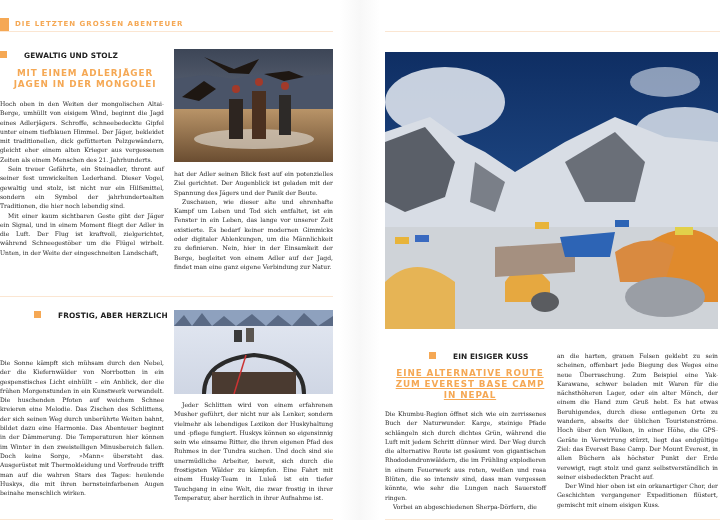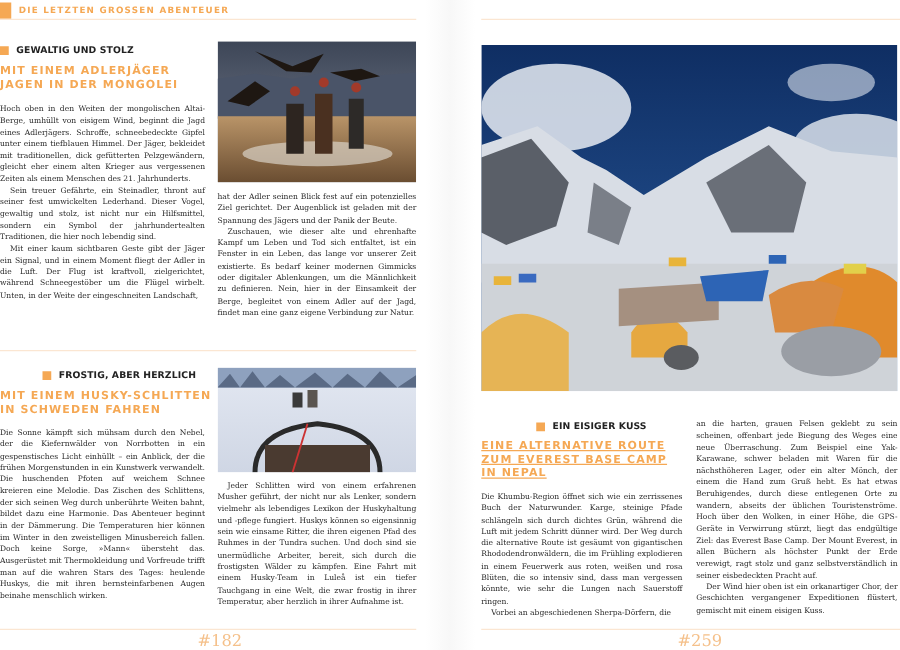--- a/index.html
+++ b/index.html
@@ -1,33 +1,33 @@
 <!DOCTYPE html>
 <html><head>
   <meta charset="utf-8">
   <style>
     * { margin: 0; padding: 0; box-sizing: border-box; }
     html, body { width: 720px; height: 520px; background: #ffffff; overflow: hidden; }
     body { position: relative; font-family: "DejaVu Serif", "Liberation Serif", serif; color: #2a2a2a; }
 
-    .page { position: absolute; top: 0; height: 416px; }
+    .page { position: absolute; top: 16px; height: 416px; }
     .page-left { left: 0; width: 360px; }
     .page-right { left: 360px; width: 360px; }
 
     .running-head { position: absolute; left: 0; top: 0; height: 16px; display: flex; align-items: center; }
     .running-head .sq { width: 9px; height: 13px; background: #f5a854; margin-right: 6px; }
     .running-head .txt { font-family: "DejaVu Sans", "Liberation Sans", sans-serif; font-weight: bold; font-size: 7px; letter-spacing: 1px; color: #f5a854; }
 
     .rule { position: absolute; height: 1px; background: #fbe6d2; }
 
-    .section-label { position: absolute; display: flex; align-items: flex-end; }
+    .section-label { position: absolute; display: flex; align-items: flex-start; gap: 11px; }
     .section-label .sq { width: 7px; height: 7px; background: #f5a854; margin-right: 6px; }
     .section-label .txt { font-family: "DejaVu Sans", "Liberation Sans", sans-serif; font-weight: bold; font-size: 7.4px; color: #222; letter-spacing: 0.1px; }
 
-    .headline { position: absolute; font-family: "DejaVu Sans", "Liberation Sans", sans-serif; font-weight: bold; font-size: 8.8px; line-height: 11px; letter-spacing: 0.9px; color: #f5a854; text-transform: uppercase; white-space: pre-line; }
+    .headline { position: absolute; font-family: "DejaVu Sans", "Liberation Sans", sans-serif; font-weight: bold; font-size: 8.8px; line-height: 11px; letter-spacing: 0.9px; color: #f5a854; text-transform: uppercase; white-space: pre-line; text-align: center; }
 
     .body-text { position: absolute; font-size: 6.05px; line-height: 9.3px; text-align: justify; hyphens: auto; color: #2a2a2a; }
     .body-text p { text-indent: 8px; }
     .body-text p.first { text-indent: 0; }
 
     .photo { position: absolute; overflow: hidden; }
 
     .folio { position: absolute; top: 506px; font-family: "DejaVu Serif", "Liberation Serif", serif; font-size: 13px; color: #f5c08a; text-align: right; }
 
     .gutter-shadow { position: absolute; top: 0; left: 340px; width: 40px; height: 520px; background: linear-gradient(to right, rgba(255,255,255,0) 0%, rgba(240,240,240,0.5) 50%, rgba(255,255,255,0) 100%); }
@@ -87,22 +87,20 @@
     <p class="first">hat der Adler seinen Blick fest auf ein potenzielles Ziel gerichtet. Der Augenblick ist geladen mit der Spannung des Jägers und der Panik der Beute.</p>
     <p>Zuschauen, wie dieser alte und ehrenhafte Kampf um Leben und Tod sich entfaltet, ist ein Fenster in ein Leben, das lange vor unserer Zeit existierte. Es bedarf keiner modernen Gimmicks oder digitaler Ablenkungen, um die Männlichkeit zu definieren. Nein, hier in der Einsamkeit der Berge, begleitet von einem Adler auf der Jagd, findet man eine ganz eigene Verbindung zur Natur.</p>
   </div>
 
   <div class="rule" style="left:0; top:280px; width:333px;"></div>
 
   <div class="section-label" style="left:0; top:295px;padding-left:34px;">
     <span class="sq"></span>
     <span class="txt">FROSTIG, ABER HERZLICH</span>
   </div>
-  <div class="headline" style="left:0; top:312px; width:170px;">MIT EINEM HUSKY-SCHLITTEN
-IN SCHWEDEN FAHREN</div>
 
   <div class="body-text" style="left:0; top:342px; width:164px;">
     <p class="first">Die Sonne kämpft sich mühsam durch den Nebel, der die Kiefernwälder von Norrbotten in ein gespenstisches Licht einhüllt – ein Anblick, der die frühen Morgenstunden in ein Kunstwerk verwandelt. Die huschenden Pfoten auf weichem Schnee kreieren eine Melodie. Das Zischen des Schlittens, der sich seinen Weg durch unberührte Weiten bahnt, bildet dazu eine Harmonie. Das Abenteuer beginnt in der Dämmerung. Die Temperaturen hier können im Winter in den zweistelligen Minusbereich fallen. Doch keine Sorge, »Mann« übersteht das. Ausgerüstet mit Thermokleidung und Vorfreude trifft man auf die wahren Stars des Tages: heulende Huskys, die mit ihren bernsteinfarbenen Augen beinahe menschlich wirken.</p>
   </div>
 
   <div class="photo" style="left:174px; top:294px; width:159px; height:84px;">
     <svg width="159" height="84" viewBox="0 0 159 84">
       <defs>
         <linearGradient id="snow2" x1="0" y1="0" x2="0" y2="1">
           <stop offset="0" stop-color="#e3e8f2"></stop>

